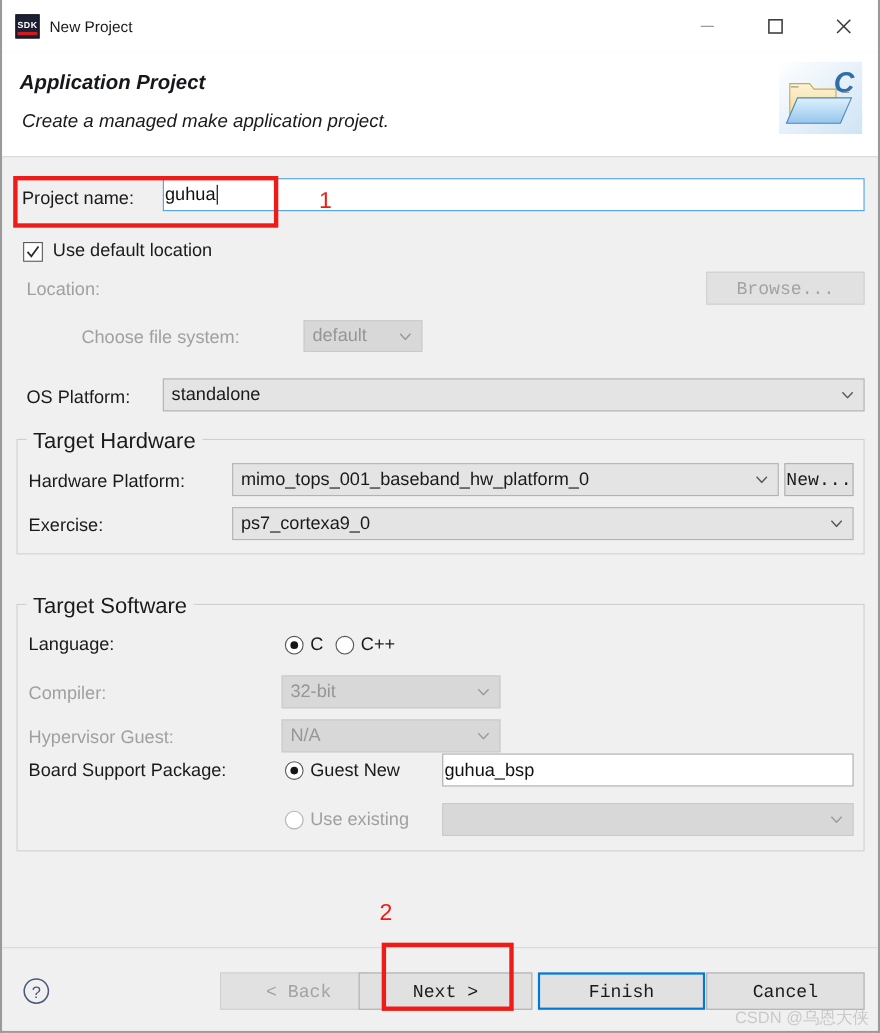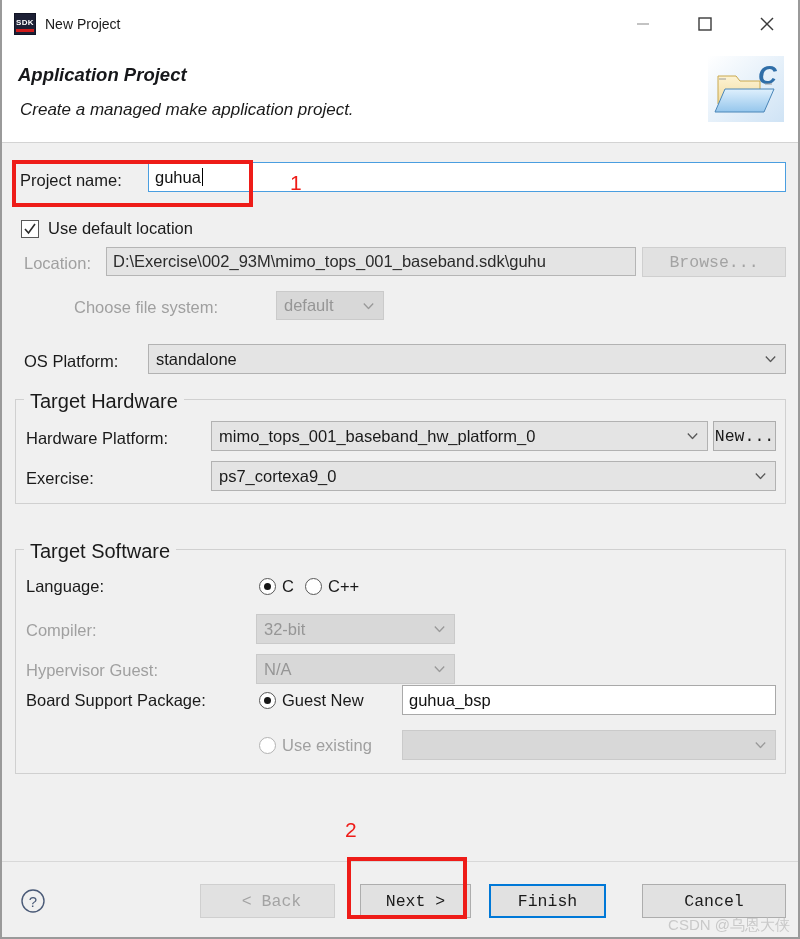--- a/index.html
+++ b/index.html
@@ -90,21 +90,21 @@
   }
   .lbl.dim { color: #a0a0a0; }
 
   .textbox {
     position: absolute;
     background: #ffffff;
     border: 1px solid #a9a9a9;
     font-size: 16.5px; color: #111;
     font-family: "Liberation Sans", sans-serif;
     display: flex; align-items: center;
-    padding-left: 6px;
+    padding-left: 1px;
     overflow: hidden; white-space: nowrap;
   }
   .textbox.focused { border: 1px solid #4a9ee0; }
   .textbox.readonly { background: #e4e4e4; color: #2b2b2b; border: 1px solid #b5b5b5; }
 
   .caret {
     display: inline-block; width: 1px; height: 18px;
     background: #000; margin-left: 1px;
   }
 
@@ -271,23 +271,20 @@
     </div>
 
     <div class="checkbox" style="left:19px; top:76px;">
       <svg width="14" height="14" viewBox="0 0 14 14">
         <polyline points="2,7 5.5,11 12,2" fill="none" stroke="#2b2b2b" stroke-width="1.6"></polyline>
       </svg>
     </div>
     <div class="lbl" style="left:46px; top:75px;">Use default location</div>
 
     <div class="lbl dim" style="left:22px; top:110px;">Location:</div>
-    <div class="textbox readonly" style="left:104px; top:103px; width:530px; height:29px;">
-      <span>D:\Exercise\002_93M\mimo_tops_001_baseband.sdk\guhu</span>
-    </div>
     <div class="btn disabled" style="left:640px; top:103px; width:144px; height:30px;">
       <span>Browse...</span>
     </div>
 
     <div class="lbl dim" style="left:72px; top:154px;">Choose file system:</div>
     <div class="combo disabled" style="left:274px; top:147px; width:108px; height:29px;">
       <span>default</span>
       <svg class="chev" viewBox="0 0 11 7">
         <polyline points="0.8,1 5.5,6 10.2,1" fill="none" stroke="#9a9a9a" stroke-width="1.3"></polyline>
       </svg>
@@ -372,24 +369,24 @@
 
   <div id="footer">
     <svg id="help-icon" width="26" height="26" viewBox="0 0 26 26">
       <circle cx="13" cy="13" r="11" fill="none" stroke="#4a5a77" stroke-width="1.4"></circle>
       <text x="13" y="19" text-anchor="middle" font-family="Liberation Sans, sans-serif" font-size="15" fill="#4a5a77">?</text>
     </svg>
 
     <div class="btn disabled" style="left:198px; top:22px; width:135px; height:34px;padding-left:8px;">
       <span>&lt; Back</span>
     </div>
-    <div class="btn" style="left:358px; top:22px; width:111px; height:34px;">
+    <div class="btn" style="left:324px; top:22px; width:158px; height:34px;">
       <span>Next &gt;</span>
     </div>
-    <div class="btn default" style="left:487px; top:22px; width:117px; height:34px;">
+    <div class="btn default" style="left:487px; top:22px; width:152px; height:34px;">
       <span>Finish</span>
     </div>
     <div class="btn" style="left:640px; top:22px; width:144px; height:34px;">
       <span>Cancel</span>
     </div>
 
     <div id="watermark">CSDN @乌恩大侠</div>
   </div>
 
   <div class="annot-box" style="left:10px; top:160px; width:241px; height:47px;"></div>

